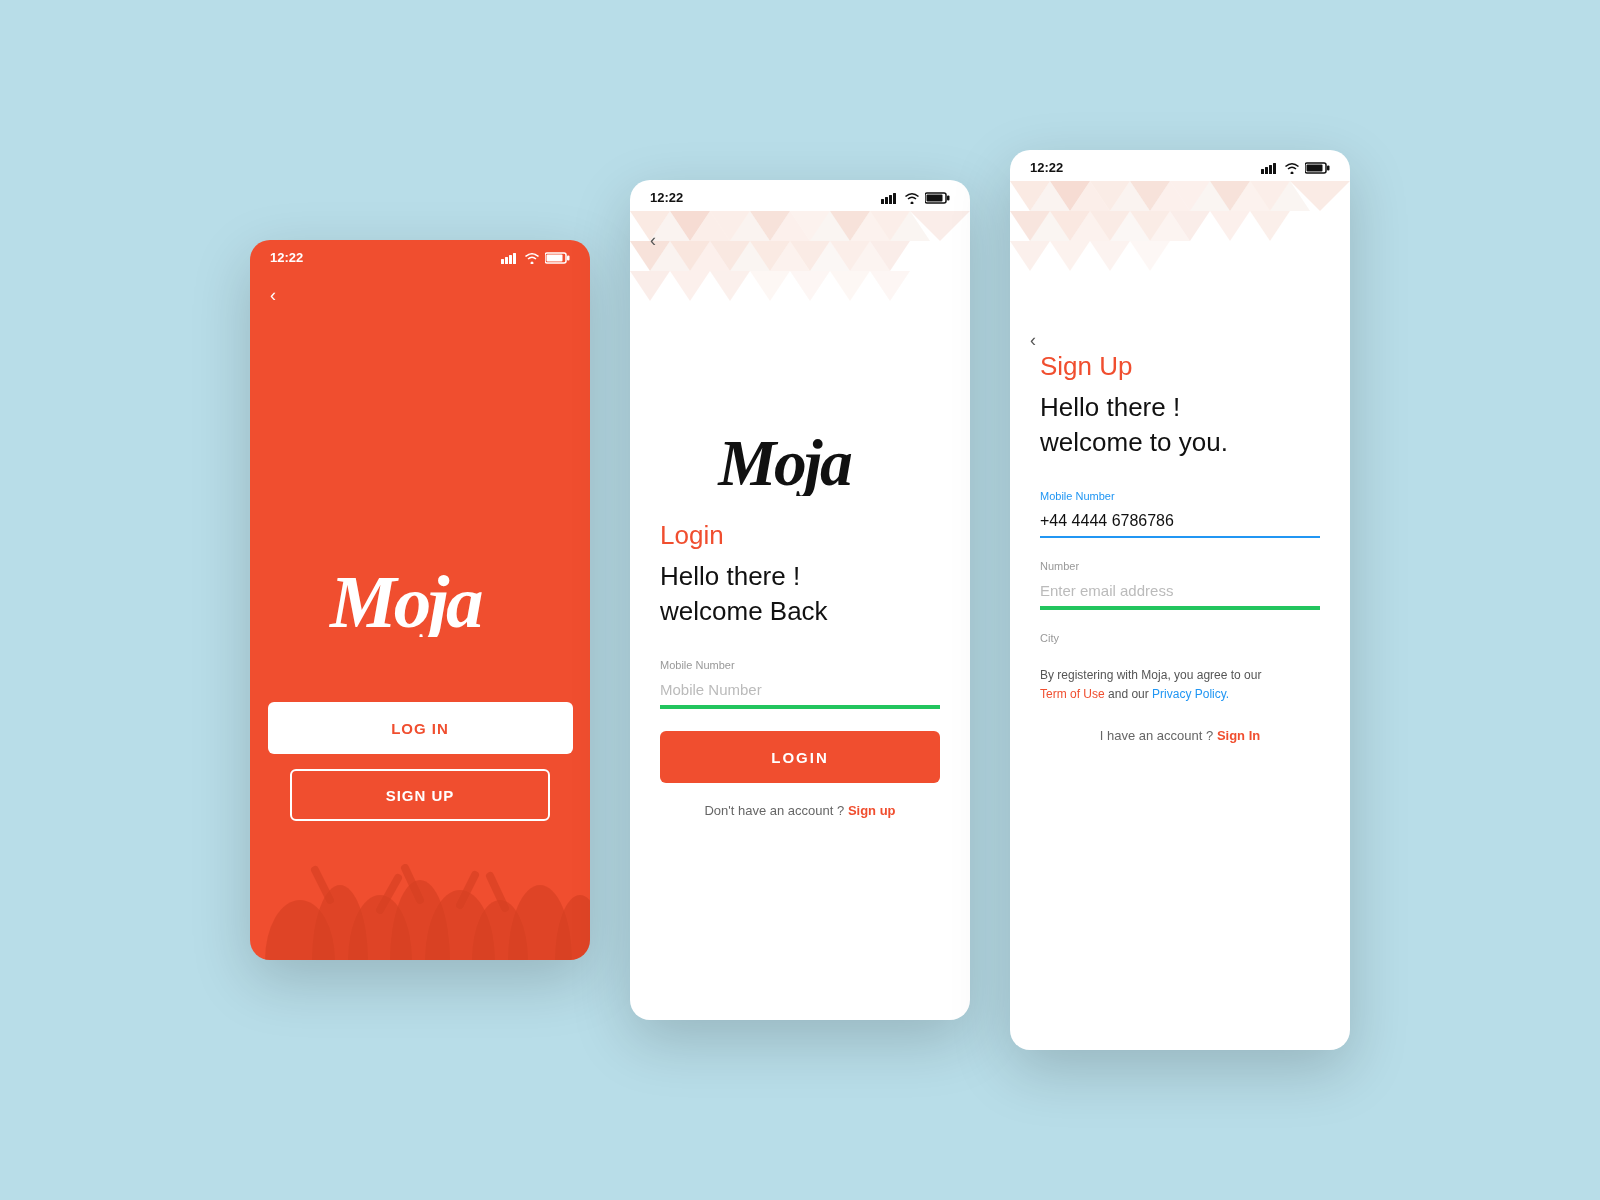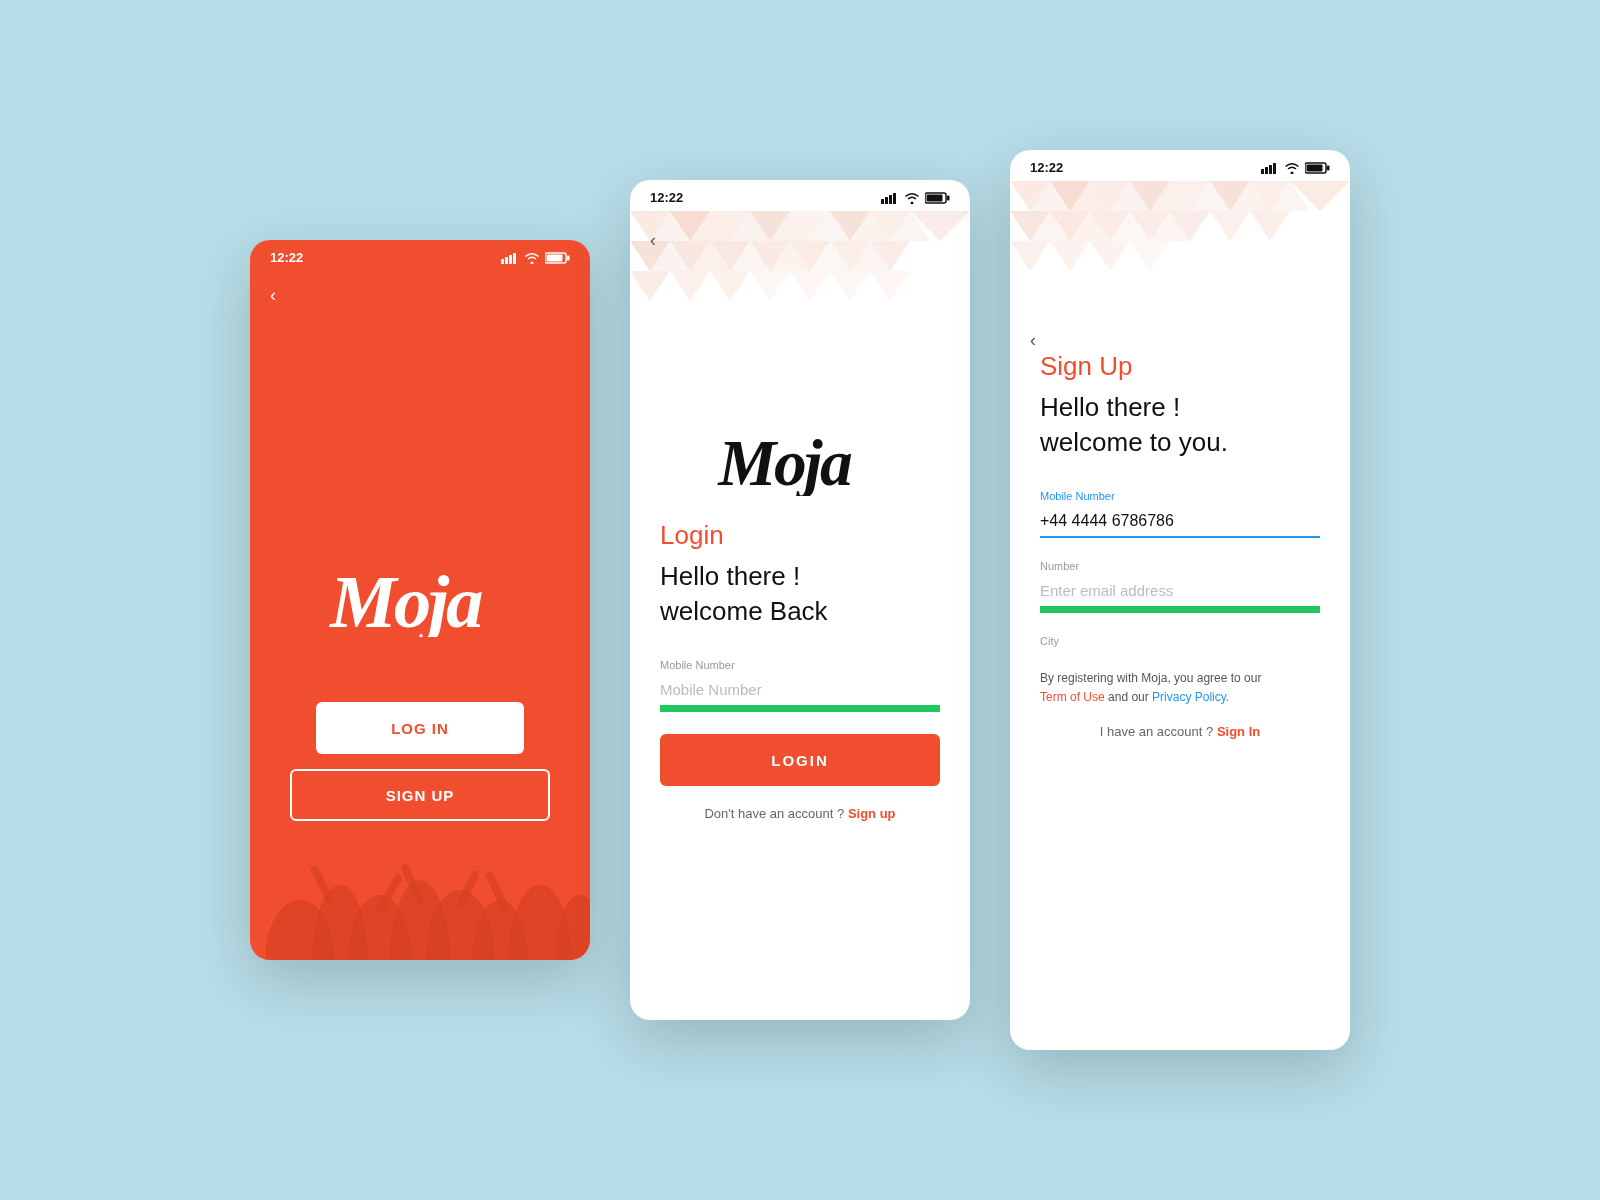--- a/index.html
+++ b/index.html
@@ -60,21 +60,21 @@
       display: flex;
       flex-direction: column;
       align-items: center;
       justify-content: flex-end;
       height: calc(100% - 120px);
       padding-bottom: 50px;
       gap: 15px;
     }
 
     .btn-login-white {
-      width: 208px;
+      width: 305px;
       height: 52px;
       background: white;
       border-radius: 6px;
       display: flex;
       align-items: center;
       justify-content: center;
       color: #f04e2f;
       font-size: 15px;
       font-weight: 700;
       letter-spacing: 1px;
@@ -168,21 +168,21 @@
       margin-bottom: 4px;
     }
 
     .form-label.active {
       color: #2196F3;
     }
 
     .form-input {
       width: 100%;
       border: none;
-      border-bottom: 7px solid #22c55e;
+      border-bottom: 4px solid #22c55e;
       padding: 6px 0;
       font-size: 16px;
       color: #111;
       outline: none;
       background: transparent;
     }
 
     .form-input.active-border {
       border-bottom: 2px solid #2196F3;
     }
@@ -483,18 +483,18 @@
 
 
     <div class="terms-text">
       <span>By registering with Moja, you agree to our</span>
       <br>
       <span class="terms-link">Term of Use</span>
       <span>and our</span>
       <span class="privacy-link">Privacy Policy.</span>
     </div>
 
-    <div class="footer-text" style="margin-top:16px;">
+    <div class="footer-text" style="margin-top:23px;">
       <span>I have an account ?</span>
       <span class="footer-link">Sign In</span>
     </div>
   </div>
 </div>
 
 </body></html>

